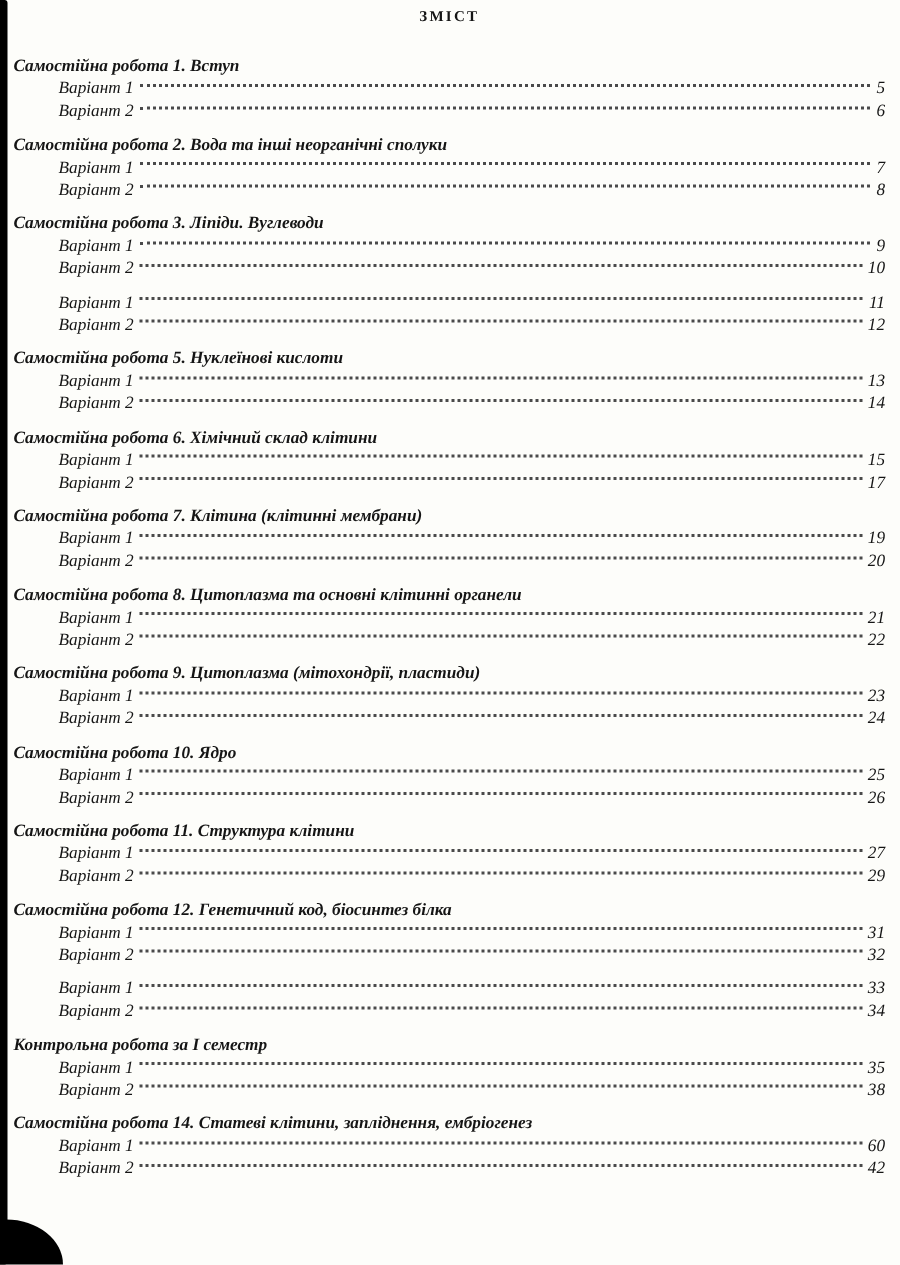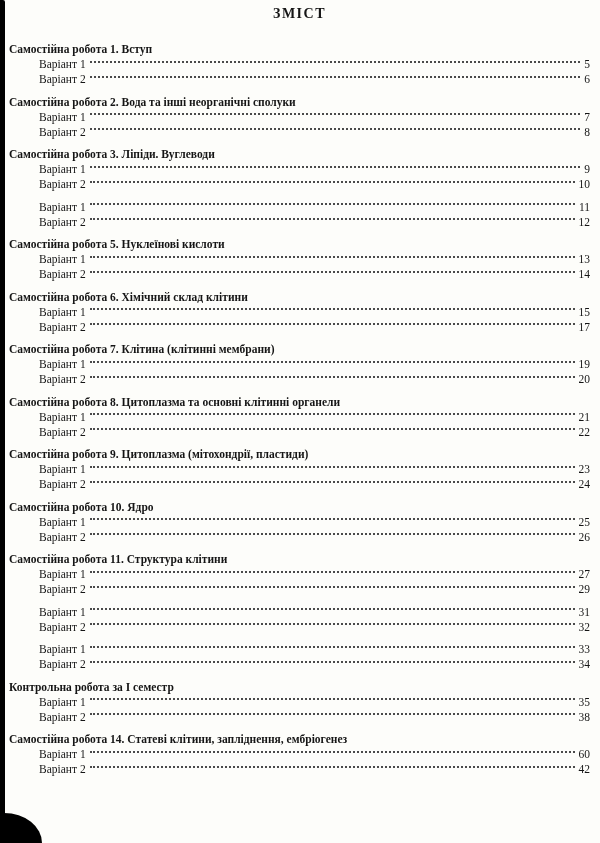--- a/index.html
+++ b/index.html
@@ -33,26 +33,27 @@
     background: #000;
     border-top-right-radius: 90% 100%;
   }
   .page-inner {
     position: relative;
     padding: 6px 10px 0 9px;
   }
   .doc-title {
     text-align: center;
     font-weight: bold;
-    font-size: 14px;
+    font-size: 10px;
     letter-spacing: 1.5px;
     margin: 0 0 20px 0;
   }
   .toc {
     padding-left: 0;
+    font-style: italic;
   }
   .section {
     margin-bottom: 7.5px;
   }
   .section-title {
     font-weight: bold;
     font-size: 11.5px;
     line-height: 15px;
     white-space: nowrap;
   }
@@ -222,20 +223,21 @@
           <span class="leader"></span>
           <span class="page-num">27</span>
         </div>
         <div class="entry">
           <span class="entry-label">Варіант 2</span>
           <span class="leader"></span>
           <span class="page-num">29</span>
         </div>
       </div>
       <div class="section">
+        <div class="section-title">Самостійна робота 12. Генетичний код, біосинтез білка</div>
         <div class="entry">
           <span class="entry-label">Варіант 1</span>
           <span class="leader"></span>
           <span class="page-num">31</span>
         </div>
         <div class="entry">
           <span class="entry-label">Варіант 2</span>
           <span class="leader"></span>
           <span class="page-num">32</span>
         </div>

